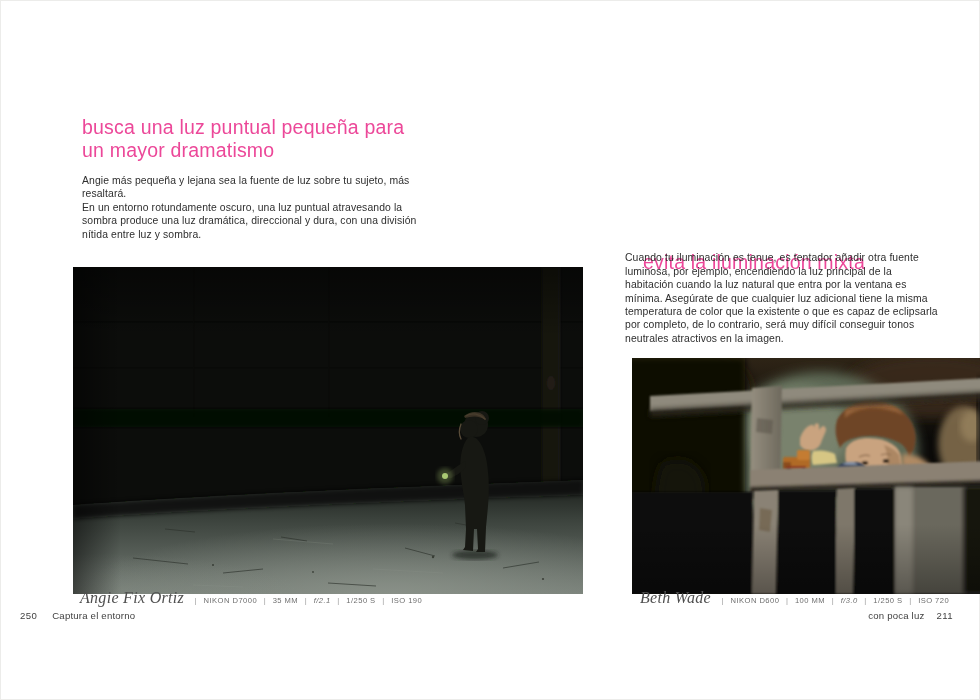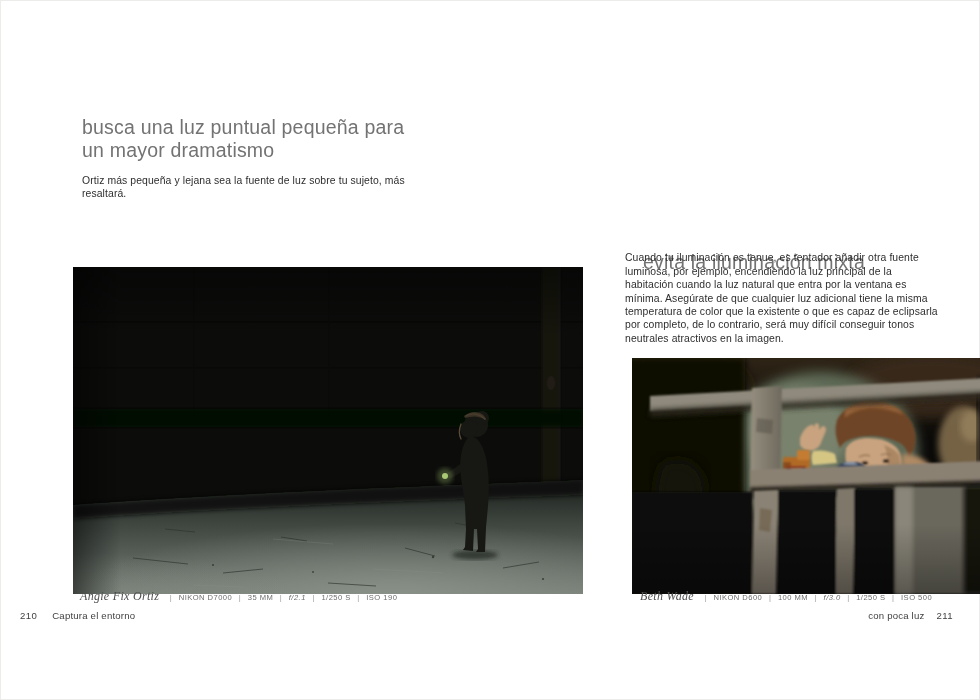--- a/index.html
+++ b/index.html
@@ -11,21 +11,21 @@
   }
   .spread{
     position:relative;
     width:980px;height:700px;
     background:#ffffff;
     box-shadow:inset 0 0 0 1px #ececea;
   }
   
   .heading{
     position:absolute;
-    color:#737373;
+    color:#ec4899;
     font-size:19.5px;
     line-height:1.18;
     letter-spacing:.2px;
     font-weight:400;
     margin:0;
   }
   .heading-left{left:82px;top:116px;width:340px;}
   .heading-right{left:643px;top:203px;width:320px;margin-top:48px;}
   
   .bodycopy{
@@ -46,21 +46,21 @@
   .credit{
     position:absolute;top:589px;height:14px;
     font-size:7.6px;color:#6d6d6d;letter-spacing:.45px;
     white-space:nowrap;
   }
   .credit-left{left:80px;}
   .credit-right{left:640px;}
   .credit .name{
     font-family:"Liberation Serif", serif;
     font-style:italic;
-    font-size:12px;color:#4f4f4f;letter-spacing:.3px;
+    font-size:16px;color:#4f4f4f;letter-spacing:.3px;
     margin-right:4px;
   }
   .credit .sep{color:#9c9c9c;margin:0 4px;}
   .credit .aperture{font-style:italic;}
   
   .footer{
     position:absolute;top:610px;
     font-size:9.6px;color:#3f3f3f;letter-spacing:.2px;
     white-space:nowrap;
   }
@@ -73,21 +73,22 @@
 </head>
 <body>
 
 <div class="spread">
 
   <section>
 
     <h1 class="heading heading-left">busca una luz puntual pequeña para un mayor dramatismo</h1>
 
     <div class="bodycopy bodycopy-left">
-      <div>Ortiz más pequeña y lejana sea la fuente de luz sobre tu sujeto, más resaltará.</div>
+      <div>Angie más pequeña y lejana sea la fuente de luz sobre tu sujeto, más resaltará.</div>
+      <div>En un entorno rotundamente oscuro, una luz puntual atravesando la sombra produce una luz dramática, direccional y dura, con una división nítida entre luz y sombra.</div>
     </div>
 
     <figure class="photo photo-left" aria-label="Toddler standing in profile in a dark room, lit by a small distant light, holding a small glowing green toy on a scuffed concrete floor">
       <svg width="510" height="327" viewBox="0 0 510 327" xmlns="http://www.w3.org/2000/svg">
         <defs>
           <linearGradient id="lFloor" x1="0" y1="0" x2="0" y2="1">
             <stop offset="0" stop-color="#181c18"></stop>
             <stop offset="0.35" stop-color="#3c433d"></stop>
             <stop offset="1" stop-color="#767e77"></stop>
           </linearGradient>
@@ -198,21 +199,21 @@
       <span>35 MM</span>
       <span class="sep">|</span>
       <span class="aperture">f/2.1</span>
       <span class="sep">|</span>
       <span>1/250 S</span>
       <span class="sep">|</span>
       <span>ISO 190</span>
     </div>
 
     <div class="footer footer-left">
-      <span class="pgnum">210</span><span>Captura el entorno</span>
+      <span class="pgnum">250</span><span>Captura el entorno</span>
     </div>
   </section>
 
   <section>
 
     <h1 class="heading heading-right">evita la iluminación mixta</h1>
 
     <p class="bodycopy bodycopy-right">Cuando tu iluminación es tenue, es tentador añadir otra fuente luminosa, por ejemplo, encendiendo la luz principal de la habitación cuando la luz natural que entra por la ventana es mínima. Asegúrate de que cualquier luz adicional tiene la misma temperatura de color que la existente o que es capaz de eclipsarla por completo, de lo contrario, será muy difícil conseguir tonos neutrales atractivos en la imagen.</p>
 
     <figure class="photo photo-right" aria-label="Boy at eye level with a dresser top playing with an orange toy truck and a blue toy car, soft mixed light, blurred dark foreground">
@@ -322,21 +323,21 @@
       <span class="name">Beth Wade</span>
       <span class="sep">|</span>
       <span>NIKON D600</span>
       <span class="sep">|</span>
       <span>100 MM</span>
       <span class="sep">|</span>
       <span class="aperture">f/3.0</span>
       <span class="sep">|</span>
       <span>1/250 S</span>
       <span class="sep">|</span>
-      <span>ISO 500</span>
+      <span>ISO 720</span>
     </div>
 
     <div class="footer footer-right">
       <span>con poca luz</span><span class="pgnum">211</span>
     </div>
   </section>
 
 </div>
 
 </body></html>

